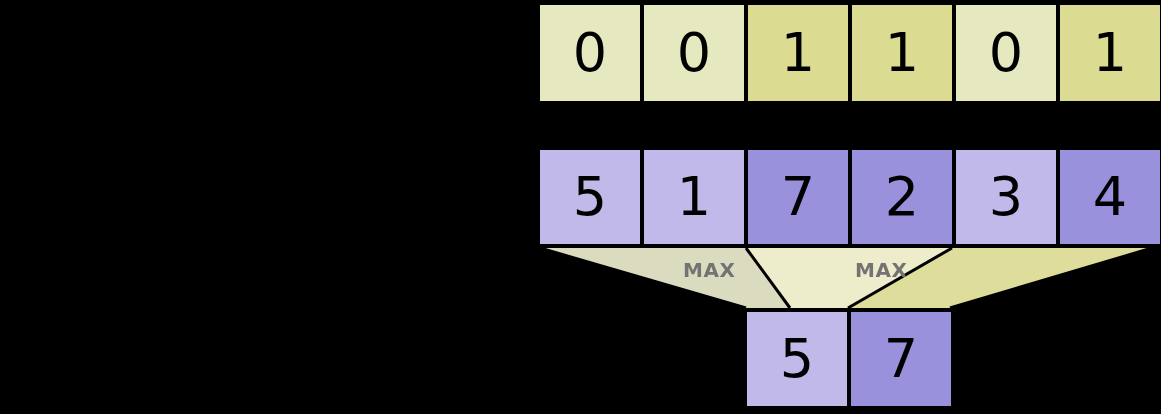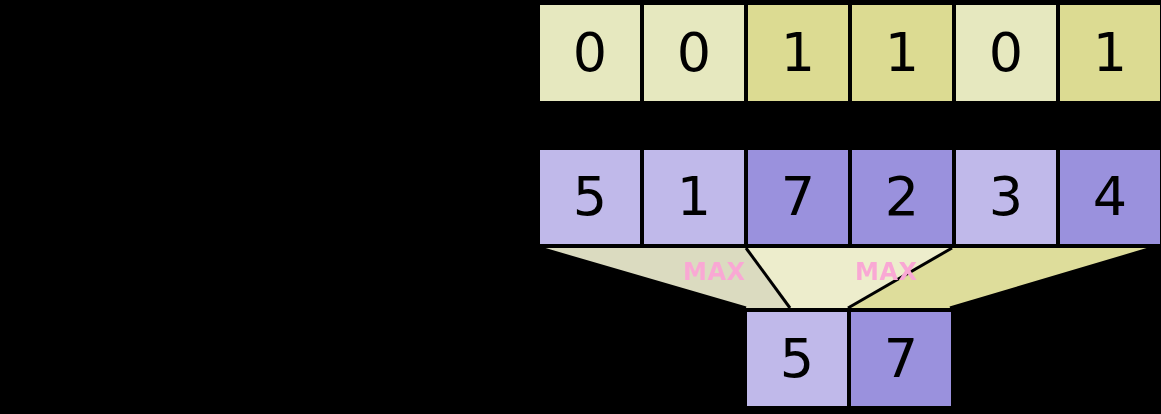--- a/index.html
+++ b/index.html
@@ -38,23 +38,23 @@
     left: 0;
     top: 0;
     width: 1161px;
     height: 414px;
     pointer-events: none;
   }
   .max-label {
     position: absolute;
     font-family: "DejaVu Sans", sans-serif;
     font-weight: bold;
-    font-size: 24px;
+    font-size: 20px;
     letter-spacing: 0.5px;
-    color: #f9a8d4;
+    color: #737373;
     white-space: nowrap;
   }
 </style>
 </head>
 <body>
 
 <div id="canvas">
 
   <svg class="funnel-layer" viewBox="0 0 1161 414" width="1161" height="414">
 

